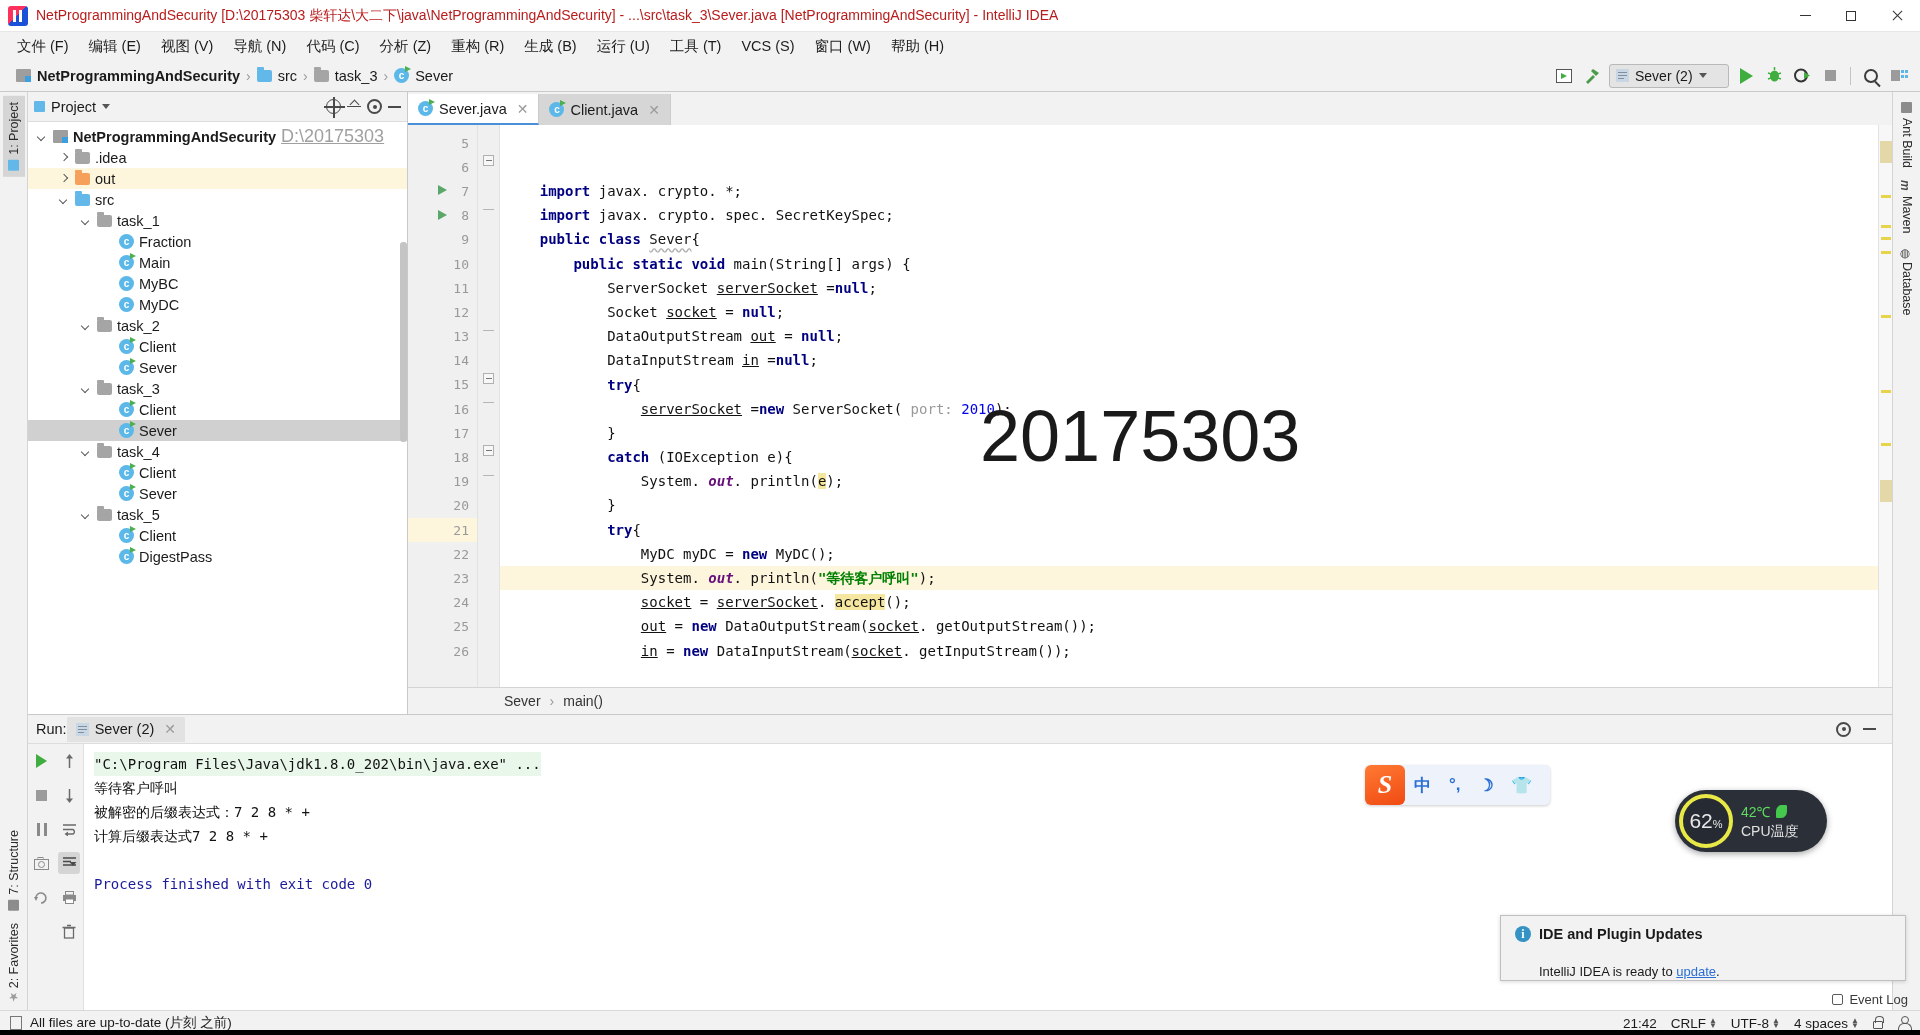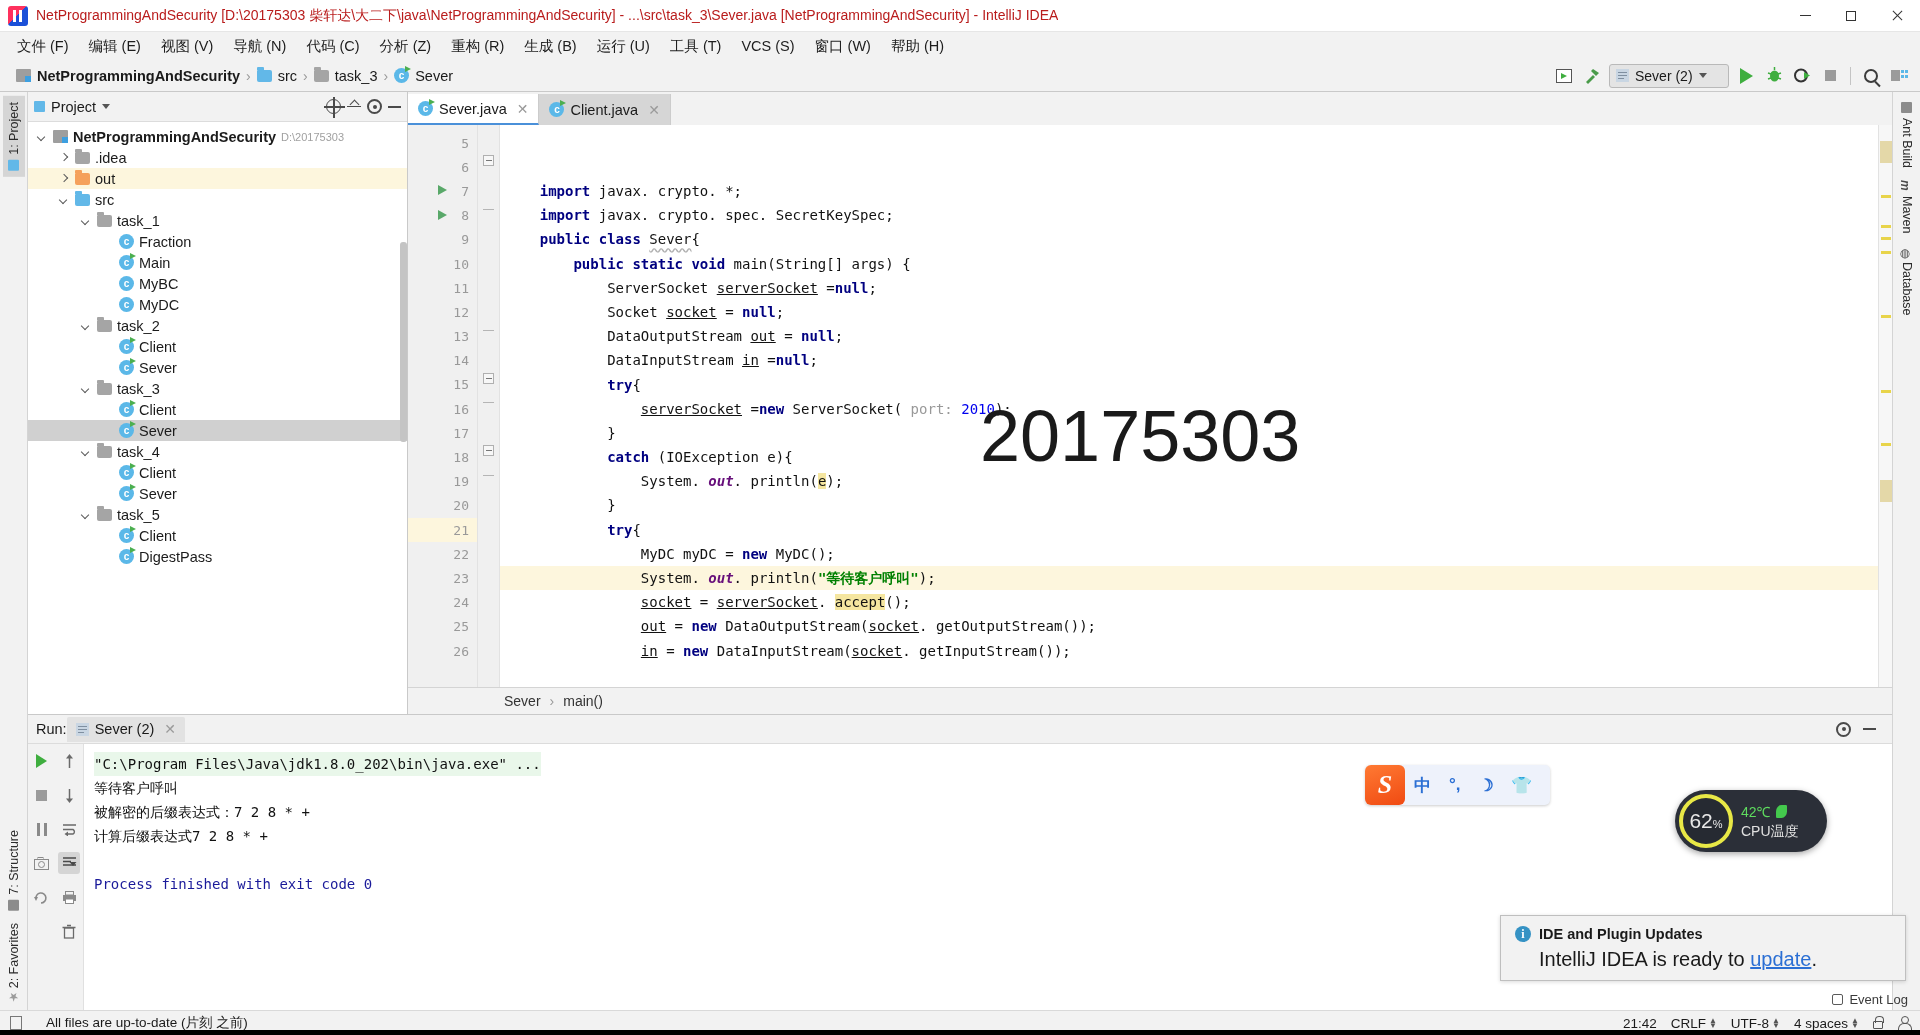--- a/index.html
+++ b/index.html
@@ -144,21 +144,21 @@
   .arrow.right::after{
     content:"";position:absolute;left:3px;top:2px;width:5px;height:5px;
     border-right:1.7px solid #5a5a5a;border-bottom:1.7px solid #5a5a5a;transform:rotate(-45deg);
   }
   .arrow.down::after{
     content:"";position:absolute;left:2px;top:3px;width:5px;height:5px;
     border-right:1.7px solid #5a5a5a;border-bottom:1.7px solid #5a5a5a;transform:rotate(45deg);
   }
   .tlabel{ font-size:14.5px; color:#1b1b1b; }
   .tlabel.bold{ font-weight:bold; }
-  .tpath{ color:#a0a0a0; font-size:11px; }
+  .tpath{ color:#a0a0a0; font-size:18px;text-decoration:underline; }
 
   .pp-scroll{
     position:absolute; right:0px; top:120px; width:7px; height:200px; background:#c4c4c4; border-radius:3px;
   }
 
   
   .editor-area { flex:1; display:flex; flex-direction:column; min-width:0; background:#fff; }
   .tabs-row { height:33px; background:#f2f2f2; display:flex; align-items:flex-end; flex:0 0 33px; }
   .etab {
     height:31px; display:flex; align-items:center; gap:6px; padding:0 10px;
@@ -274,34 +274,34 @@
   .notif{
     position:absolute; left:1500px; top:915px; width:406px; height:66px;
     background:#f2f2f2; border:1px solid #bfbfbf; padding:10px 14px;
     box-shadow:0 1px 4px rgba(0,0,0,.15);
   }
   .notif-title{ display:flex; align-items:center; gap:8px; font-weight:bold; font-size:14.5px; }
   .info-ic{
     width:16px;height:16px;border-radius:50%;background:#3592c4;color:#fff;font-size:12px;
     display:flex;align-items:center;justify-content:center;font-weight:bold;font-family:"Liberation Serif",serif;
   }
-  .notif-body{ margin-top:6px; font-size:20px; padding-left:24px; }
+  .notif-body{ margin-top:22px; font-size:13px; padding-left:24px; }
   .link{ color:#2b6fd4; }
 
   
   .toolwin-bar{
     height:26px; flex:0 0 26px; background:#f2f2f2; display:flex; align-items:center;
     padding-left:28px; gap:3px; border-top:1px solid #d4d4d4;
   }
   .tw-btn{ display:flex;align-items:center;gap:6px;font-size:13.5px;padding:3px 9px;border-radius:2px; }
   .tw-btn.active{ background:#d5d5d5; }
 
   .statusbar{
     height:25px; flex:0 0 25px; background:#f2f2f2; display:flex; align-items:center;
-    padding:0 10px; gap:24px; font-size:13.5px; border-top:1px solid #d9d9d9;
+    padding:0 10px; gap:8px; font-size:13.5px; border-top:1px solid #d9d9d9;
   }
   .sb-right{ margin-left:auto; display:flex; align-items:center; gap:14px; }
   .sb-item{ display:flex; align-items:center; gap:3px; }
   .updown{ display:inline-flex; flex-direction:column; line-height:5px; font-size:8px; color:#555; }
   .ic-doc{ width:12px;height:14px;border:1.4px solid #777; }
   .lock{ width:10px;height:8px;border:1.5px solid #555;border-radius:1px;position:relative;margin-top:3px; }
   .lock::before{content:"";position:absolute;left:1px;top:-6px;width:7px;height:6px;border:1.5px solid #555;border-bottom:none;border-radius:4px 4px 0 0;}
   .ic-person{ width:13px;height:14px;position:relative; }
   .ic-person::before{content:"";position:absolute;left:4px;top:0;width:6px;height:6px;border:1.4px solid #555;border-radius:50%;}
   .ic-person::after{content:"";position:absolute;left:1px;top:7px;width:12px;height:7px;border:1.4px solid #555;border-bottom:none;border-radius:6px 6px 0 0;}

